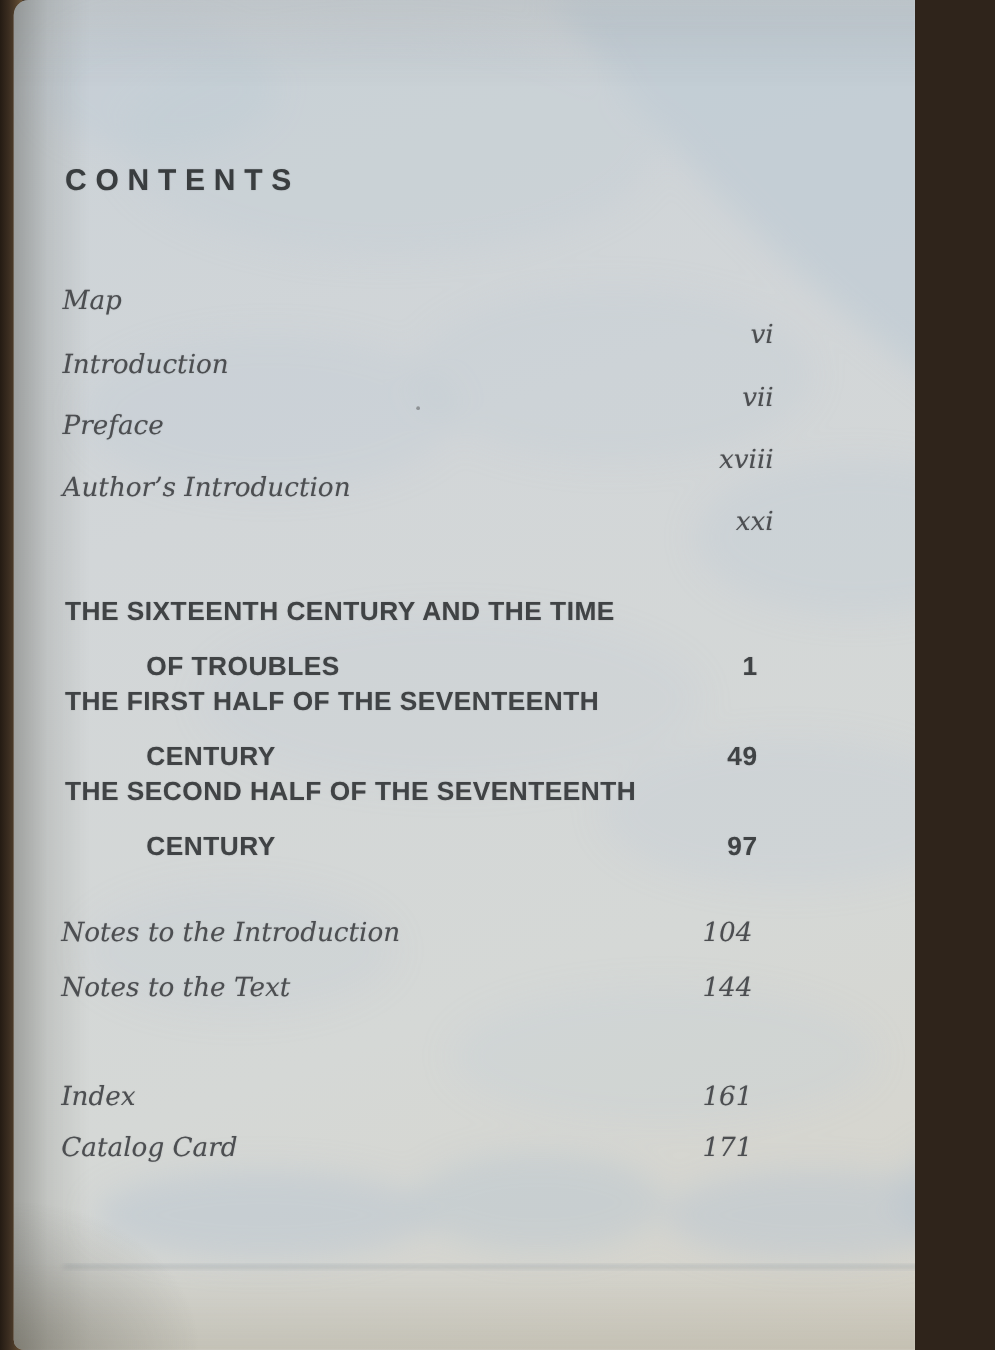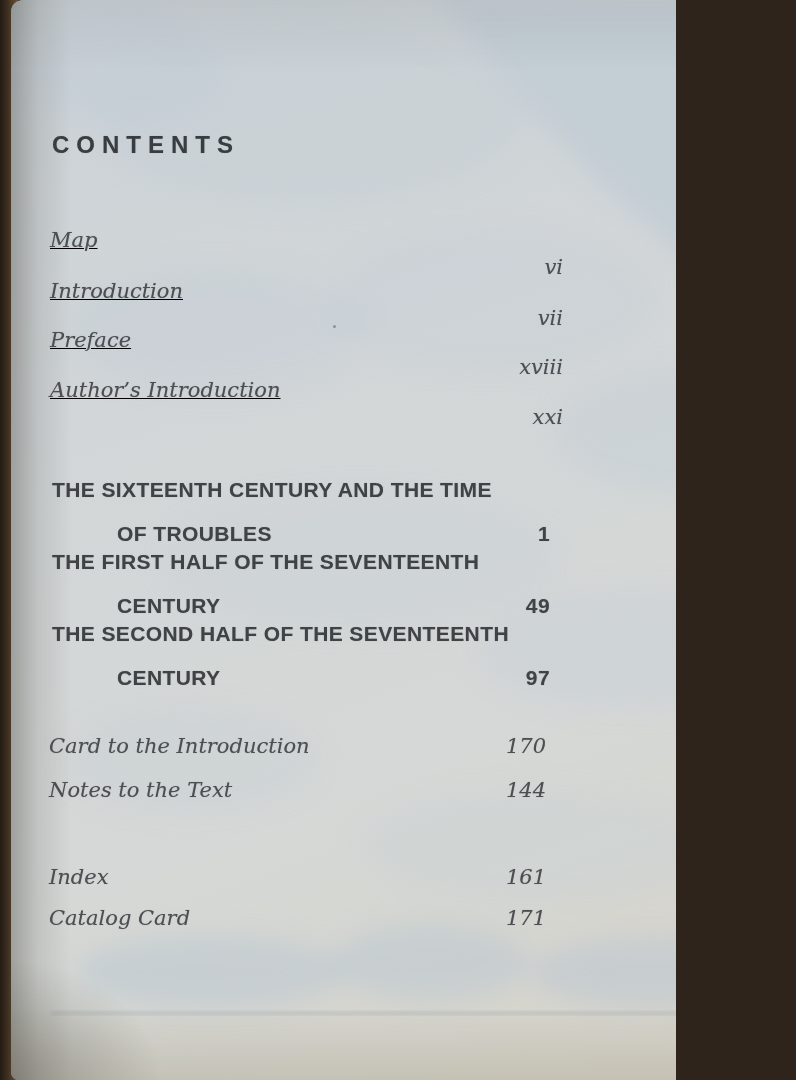--- a/index.html
+++ b/index.html
@@ -2,21 +2,21 @@
 <html><head>
 <meta charset="utf-8">
 <style>
   html, body {
     margin: 0;
     padding: 0;
     background: #2f241b;
   }
   .photo {
     position: relative;
-    width: 676px;
+    width: 732px;
     height: 1080px;
     overflow: hidden;
     background: linear-gradient(to bottom, #3a2d21 0%, #473627 30%, #4a392a 70%, #3e3025 100%);
     font-family: "DejaVu Serif", serif;
   }
   
   .spine-edge {
     position: absolute;
     left: 0; top: 0; bottom: 0;
     width: 18px;
@@ -70,21 +70,21 @@
   }
   .sans {
     font-family: Liberation Sans, sans-serif;
     font-weight: bold;
     font-size: 21px;
     line-height: 25px;
     letter-spacing: 0.4px;
     color: #404345;
   }
   
-  .fm-row { position: absolute; left: 50px; right: 113px; text-decoration: underline; }
+  .fm-row { position: absolute; left: 50px; right: 113px; }
   .fm-row .num { position: absolute; right: 0; top: 27px; }
   
   .ch { position: absolute; left: 52px; right: 126px; }
   .ch .l2row { position: relative; margin-top: 19px; padding-left: 65px; }
   .ch .chnum { position: absolute; right: 0; top: 0; }
   
   .bm-row { position: absolute; left: 49px; right: 130px; }
   .bm-row .bnum { position: absolute; right: 0; top: 0; }
 
   .speck {
@@ -174,22 +174,22 @@
     </div>
     <div class="ch" style="top:621px">
       <div class="sans">THE SECOND HALF OF THE SEVENTEENTH</div>
       <div class="l2row">
         <span class="sans">CENTURY</span>
         <span class="sans chnum">97</span>
       </div>
     </div>
 
     <div class="bm-row" style="top:734px">
-      <span class="serif">Card to the Introduction</span>
-      <span class="serif bnum">170</span>
+      <span class="serif">Notes to the Introduction</span>
+      <span class="serif bnum">104</span>
     </div>
     <div class="bm-row" style="top:778px">
       <span class="serif">Notes to the Text</span>
       <span class="serif bnum">144</span>
     </div>
     <div class="bm-row" style="top:865px">
       <span class="serif">Index</span>
       <span class="serif bnum">161</span>
     </div>
     <div class="bm-row" style="top:906px">

